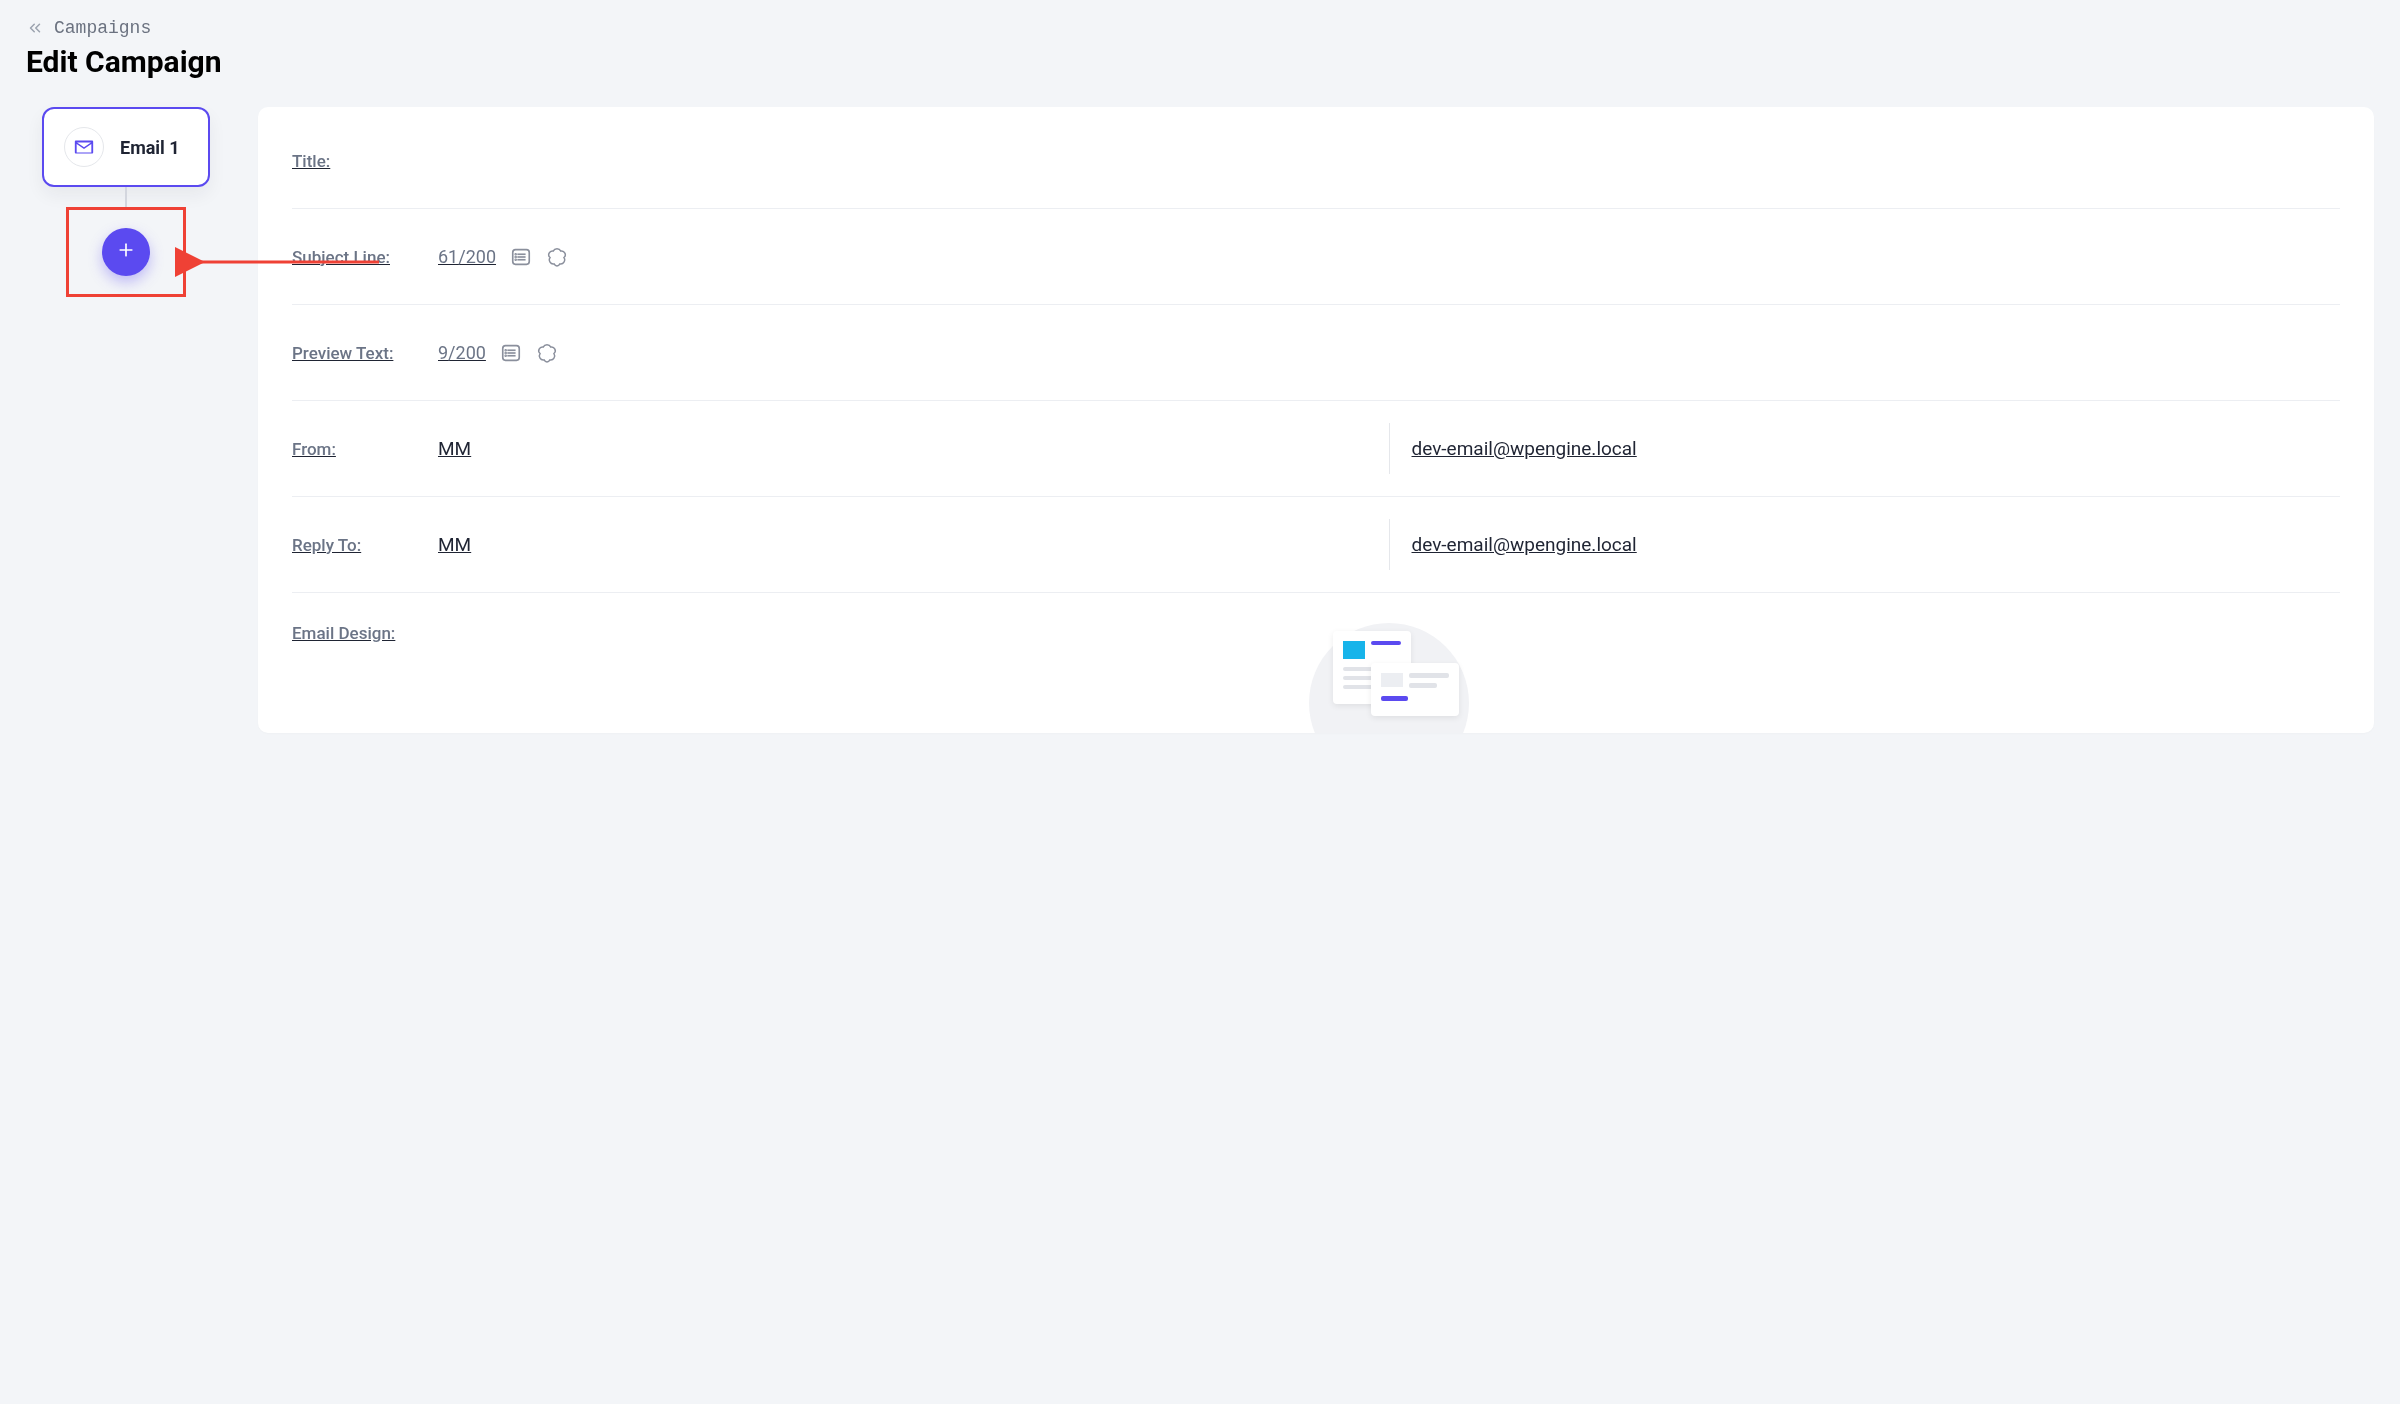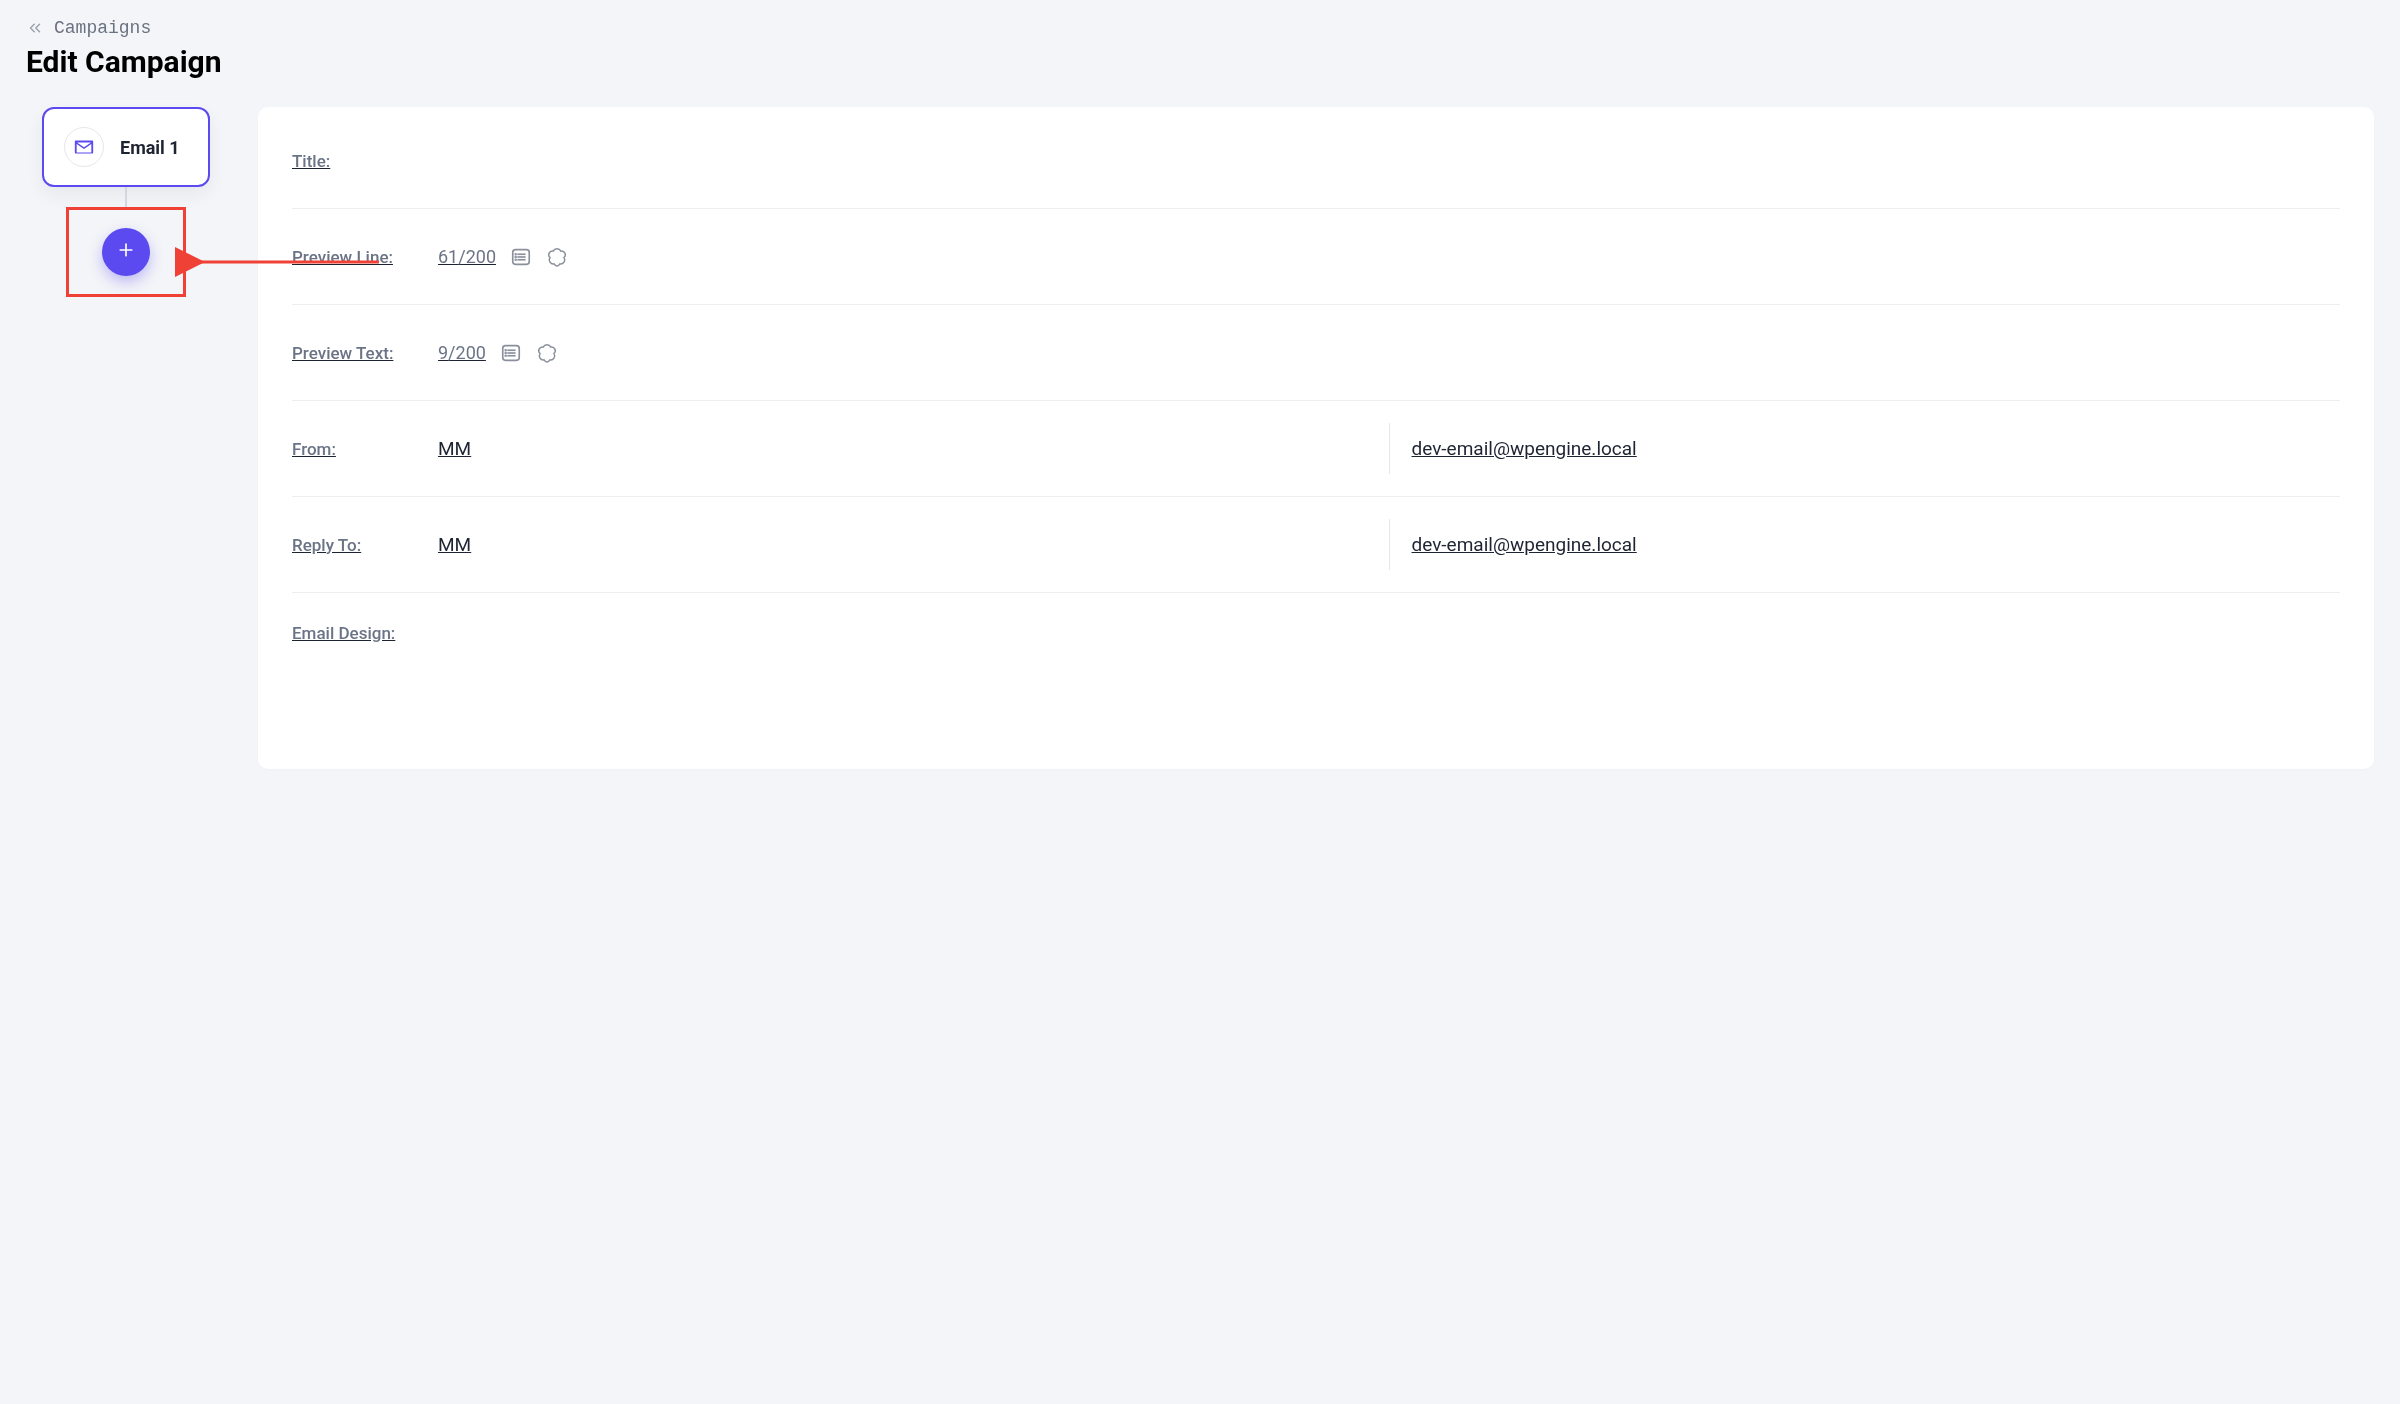--- a/index.html
+++ b/index.html
@@ -128,21 +128,21 @@
   .to-line .caret { color:#9ca3af; display:inline-flex; }
 
   .split-row .value { display:flex; }
   .split-row .half { flex:1; }
   .split-row .divider {
     width:1px; background:#e5e7eb; margin: -14px 22px;
     align-self: stretch;
   }
 
   
-  .design-row { align-items: flex-start; padding-top: 30px; flex-direction: column; }
+  .design-row { align-items: flex-start; padding-top: 30px; }
   .design-preview {
     flex:1;
     display:flex; justify-content:center;
     position:relative;
     height: 110px;
     overflow:hidden;
   }
   .circle-bg {
     position:absolute;
     width: 160px; height: 160px; border-radius:50%;
@@ -220,21 +220,21 @@
     </div>
 
     <div class="main-card">
 
       <div class="row">
         <div class="label">Title:</div>
       </div>
 
 
       <div class="row">
-        <div class="label">Preview Line:</div>
+        <div class="label">Subject Line:</div>
         <div class="meta">
           <span>61/200</span>
           <span class="icon-btn">
             <svg viewBox="0 0 24 24" fill="none" stroke="currentColor" stroke-width="1.8">
                 <rect x="3" y="4" width="18" height="16" rx="3"></rect>
                 <line x1="8" y1="9" x2="17" y2="9"></line>
                 <line x1="8" y1="12" x2="17" y2="12"></line>
                 <line x1="8" y1="15" x2="17" y2="15"></line>
                 <circle cx="6.2" cy="9" r="0.5" fill="currentColor"></circle>
                 <circle cx="6.2" cy="12" r="0.5" fill="currentColor"></circle>

